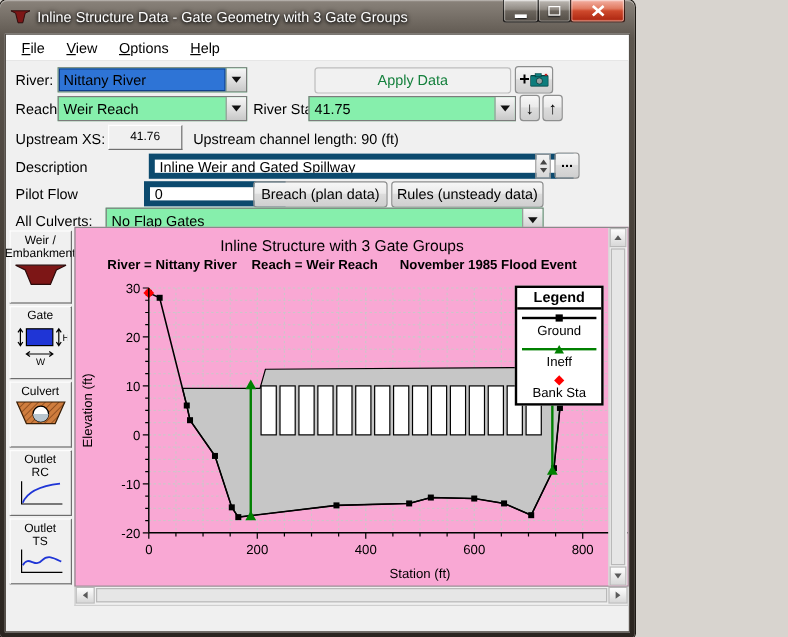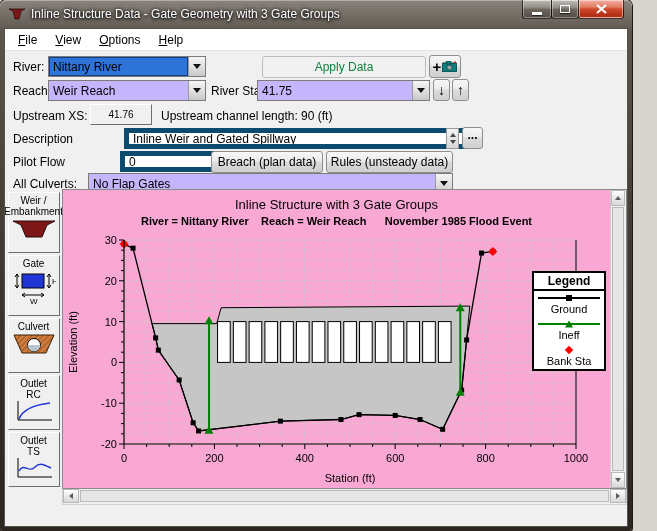--- a/index.html
+++ b/index.html
@@ -1,19 +1,19 @@
 <!DOCTYPE html>
 <html><head>
 <meta charset="utf-8">
 <style>
   * { margin:0; padding:0; box-sizing:border-box; }
   html,body { background:#d8d4cf; font-family:"Liberation Sans", sans-serif; }
 
   .frame {
-    width:632px; height:531px; position:relative;
+    width:529px; height:531px; position:relative;
     border-radius:6px 6px 3px 3px;
     background:linear-gradient(180deg,#8a837b 0%,#5d564e 6%,#453e37 40%,#352f29 70%,#2b2520 100%);
     box-shadow:0 0 0 1px #1d1914, inset 0 1px 0 rgba(255,255,255,.35);
     padding:28px 4px 4px 4px;
   }
 
   
   .titlebar { position:absolute; top:0; left:0; right:0; height:28px;
     display:flex; align-items:center; padding-left:9px; }
   .app-icon { width:16px; height:14px; margin-right:6px; flex:none; }
@@ -35,21 +35,21 @@
     display:flex; flex-direction:column; overflow:hidden; }
 
   .menubar { height:22px; background:#fff; border-bottom:1px solid #e6e6e6;
     display:flex; align-items:center; padding-left:4px; }
   .menu-item { font-size:12px; color:#000; padding:2px 9px; cursor:default; }
   .menu-item::first-letter { text-decoration:underline; }
 
   
   .form { position:relative; height:138px; background:#f0f0f0; font-size:12px; flex:none; }
   .lbl { position:absolute; color:#000; white-space:nowrap; }
-  .combo { position:absolute; height:21px; background:#c4b5fd;
+  .combo { position:absolute; height:21px; background:#86efac;
     border:1px solid #7b7b7b; display:flex; cursor:default; }
   .combo .val { flex:1; padding:3px 3px 0 4px; font-size:12px; white-space:nowrap; overflow:hidden; }
   .combo .val.selected { background:#2e74d6; color:#000; box-shadow:inset 0 0 0 1px #10408c; }
   .combo .arrow-btn { width:17px; flex:none; border-left:1px solid #9a9a9a;
     background:linear-gradient(#f6f6f6,#dcdcdc 60%,#c8c8c8); display:flex; align-items:center; justify-content:center; }
   .tri-down { width:0; height:0; border-left:4px solid transparent; border-right:4px solid transparent; border-top:5px solid #111; }
   .txt { position:absolute; height:21px; border:5px solid #0c4a6e; background:#fff;
     font-family:"Liberation Sans",sans-serif; font-size:12px; padding:0 4px;margin-left:32px; }
   .btn { position:absolute; height:22px; border:1px solid #8e8f8f; border-radius:3px;
     background:linear-gradient(#f7f7f7,#ebebeb 45%,#dcdcdc 50%,#cfcfcf);
@@ -72,21 +72,21 @@
 
   .chart-col { flex:1; display:flex; flex-direction:column; }
   .chart-panel { position:relative; height:300px; background:#f9a8d4; border:1px solid #8a8a8a; overflow:hidden;padding-left:12px; }
   .chart-title { position:absolute; top:7px; left:0; right:16px; text-align:center;
     font-size:13px; color:#000; }
   .chart-subtitle { position:absolute; top:25px; left:0; right:16px; text-align:center;
     font-size:11px; font-weight:bold; color:#000; white-space:pre; }
   .chart-svg { position:absolute; left:0; top:44px; }
 
   .legend { position:absolute; top:48px; right:20px; width:74px; background:#fff;
-    border:2px solid #000; font-size:11px; color:#000;margin-top:33px; }
+    border:2px solid #000; font-size:11px; color:#000; }
   .legend-title { font-weight:bold; font-size:12px; text-align:center; border-bottom:2px solid #000; padding:1px 0; }
   .legend-line { position:relative; height:10px; margin:2px 4px 0 4px; }
   .legend-line .bar { position:absolute; left:0; right:0; top:4px; height:2px; }
   .legend-line .mk { position:absolute; left:50%; top:50%; transform:translate(-50%,-50%); }
   .legend-label { text-align:center; padding-bottom:2px; }
   .mk-square { width:6px; height:6px; background:#000; }
   .mk-tri { width:0; height:0; border-left:4px solid transparent; border-right:4px solid transparent; border-bottom:7px solid #008000; }
   .mk-diamond { width:6px; height:6px; background:#f00; transform:translate(-50%,-50%) rotate(45deg) !important; }
 
   

